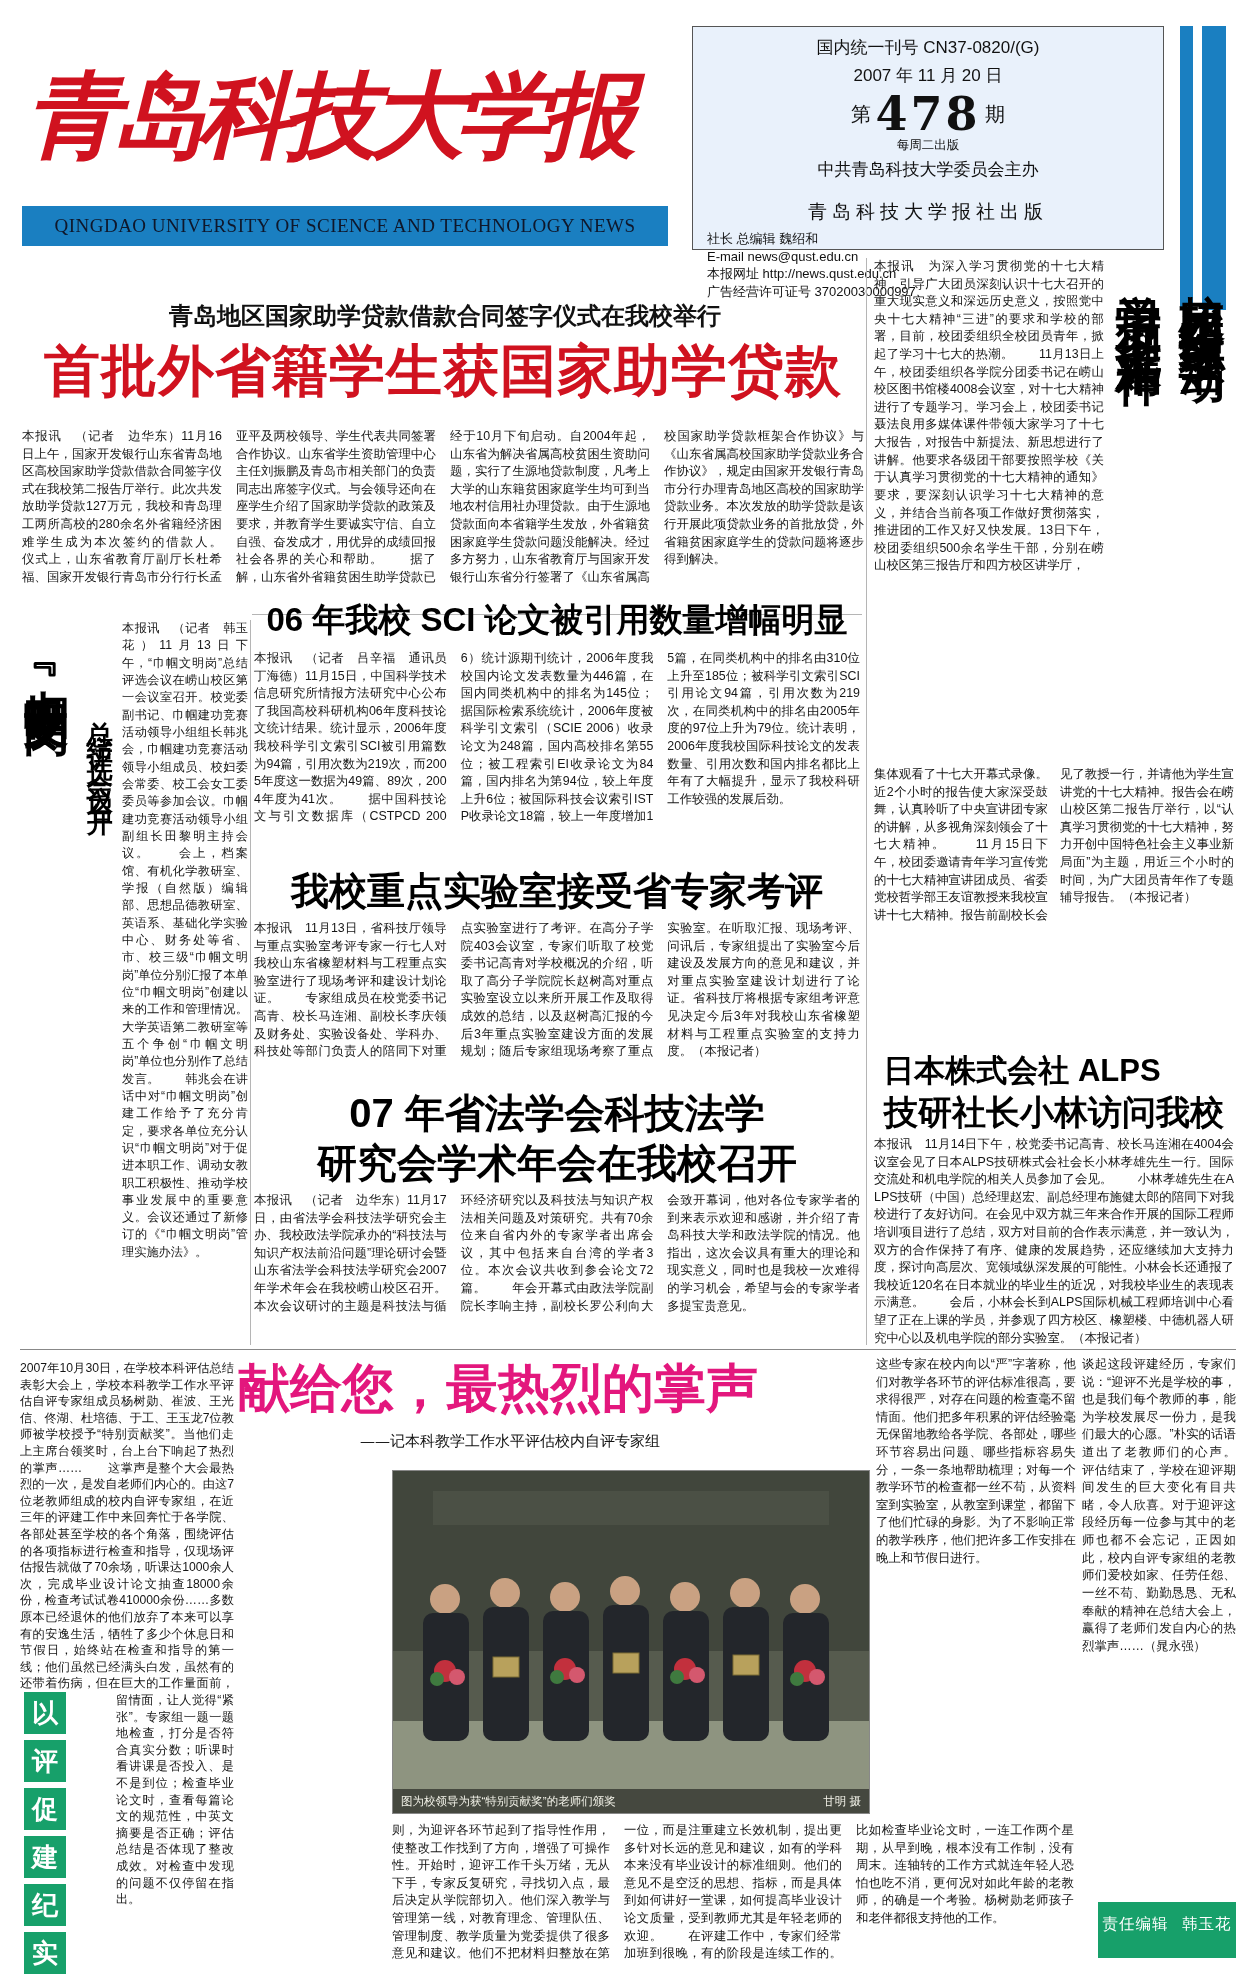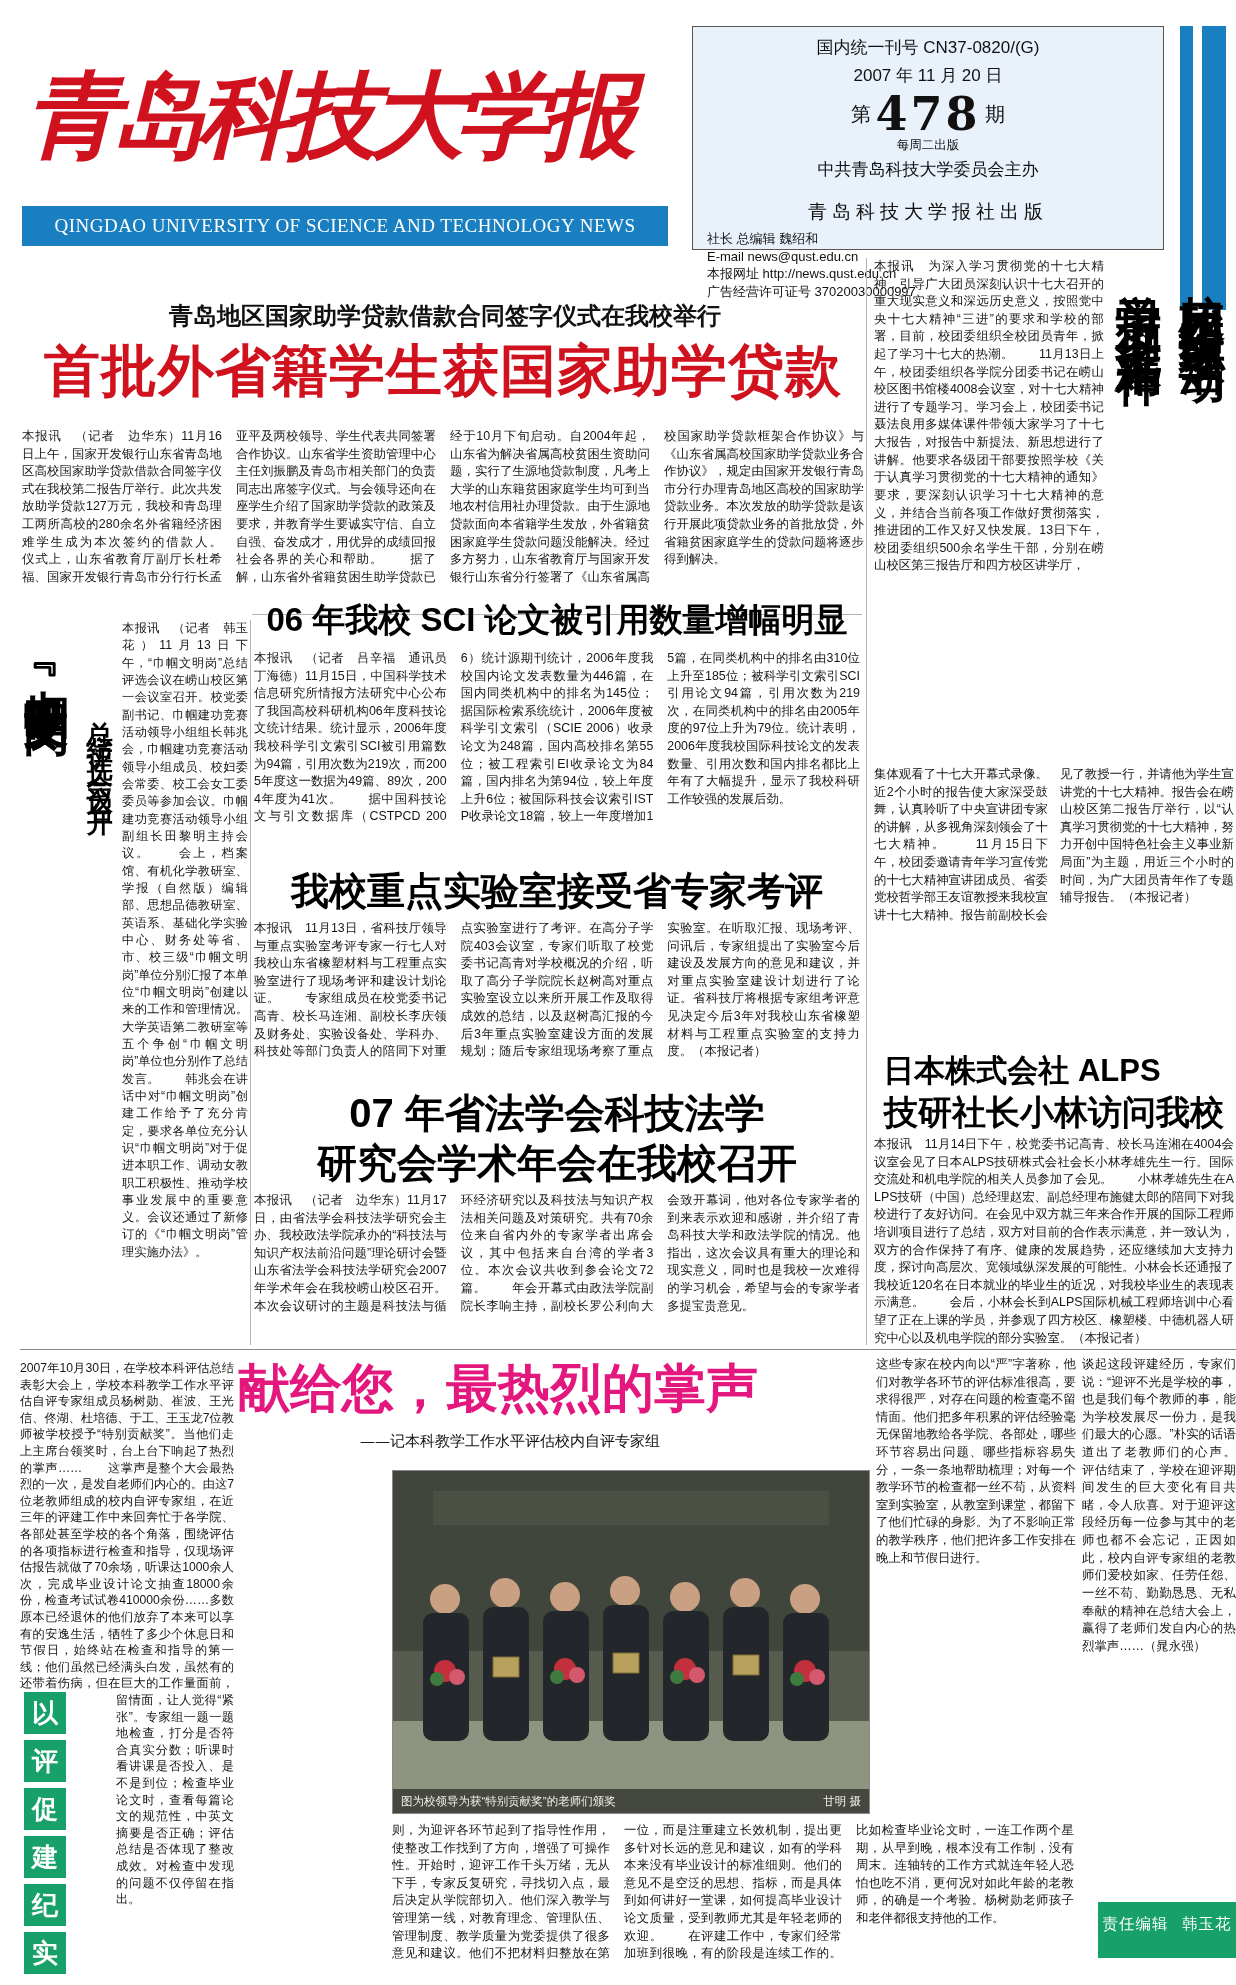--- a/index.html
+++ b/index.html
@@ -4,21 +4,21 @@
 <style>
   html,body{margin:0;padding:0;background:#e8e8e8;}
   #page{position:relative;width:1236px;height:1985px;background:#ffffff;margin:0 auto;overflow:hidden;
         font-family:"Liberation Sans",sans-serif;color:#111;}
   .abs{position:absolute;}
   .bt{font-size:12.4px;line-height:1.42;text-align:justify;word-break:break-all;color:#151515;overflow:hidden;}
   .rule{background:#b5b5b5;}
   
   #masthead-title{left:26px;top:30px;width:660px;height:170px;font-family:"DejaVu Serif",serif;
      font-weight:bold;font-style:italic;font-size:94px;line-height:170px;color:#d0121f;letter-spacing:-8px;white-space:nowrap;}
-  #banner{left:22px;top:206px;width:646px;height:40px;background:#1a7fc1;color:#ffffff;
+  #banner{left:22px;top:206px;width:646px;height:40px;background:#1a7fc1;color:#0f172a;
      font-family:"Liberation Serif",serif;font-size:19px;line-height:40px;text-align:center;letter-spacing:.5px;white-space:nowrap;}
   #infobox{left:692px;top:26px;width:470px;height:222px;background:#e9f1fb;border:1px solid #555;
      text-align:center;}
   #infobox .r1{font-size:17px;margin-top:9px;}
   #infobox .r2{font-size:17px;margin-top:5px;}
   #issue-row{margin-top:0px;height:52px;line-height:52px;}
   #issue-row .small{font-size:20px;vertical-align:middle;}
   #issue-row .big{font-size:46px;font-weight:900;letter-spacing:3px;vertical-align:middle;font-family:"DejaVu Serif",serif;}
   #infobox .r3{font-size:12.5px;margin-top:-2px;}
   #infobox .r4{font-size:17px;margin-top:4px;}

